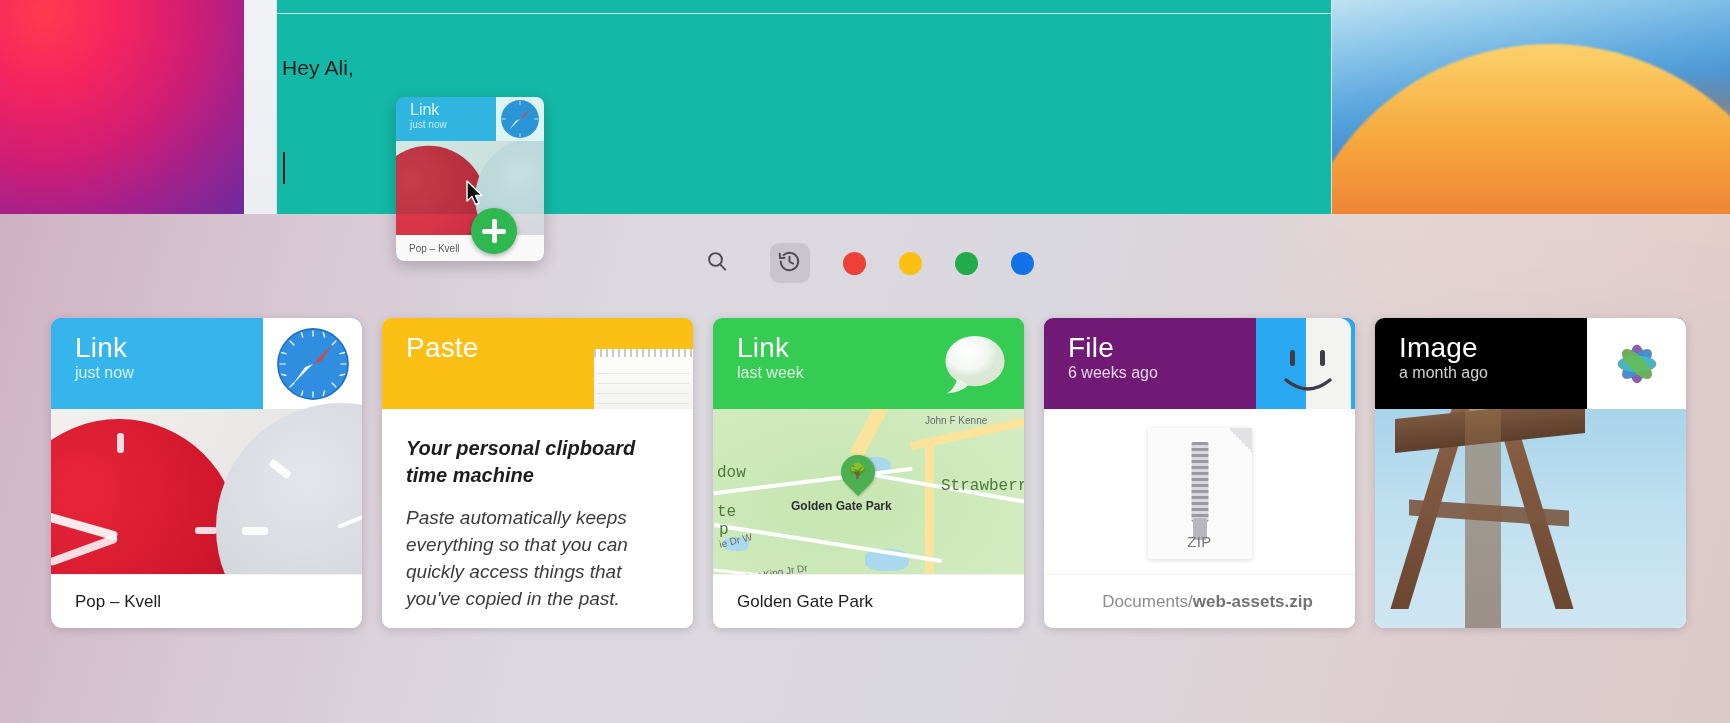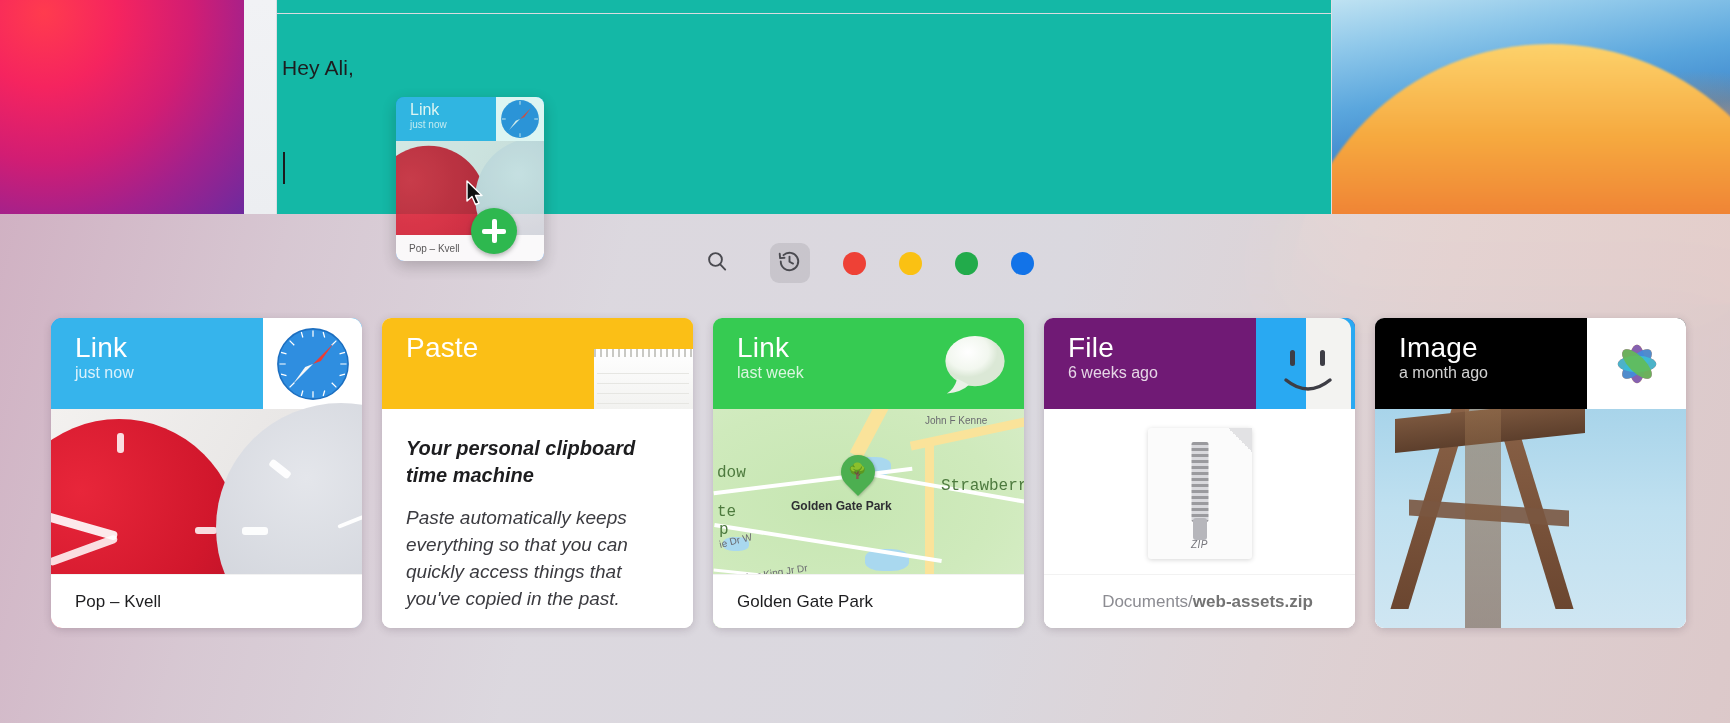--- a/index.html
+++ b/index.html
@@ -160,21 +160,21 @@
   .zip-doc { position:relative; width:104px; height:131px; background:#fbfbfb; border-radius:3px;
     box-shadow:0 1px 5px rgba(0,0,0,.16); }
   .zip-fold { position:absolute; right:0; top:0; width:24px; height:24px;
     background:linear-gradient(225deg,#e2e2e4 0 50%, transparent 50%); }
   .zip-teeth { position:absolute; left:50%; top:14px; transform:translateX(-50%);
     width:17px; height:80px; background:repeating-linear-gradient(180deg,#9a9a9e 0 3px,#d9d9dd 3px 6px);
     border-radius:2px; }
   .zip-pull { position:absolute; left:50%; top:90px; transform:translateX(-50%);
     width:14px; height:22px; background:#b6b6bb; border-radius:3px; }
   .zip-text { position:absolute; left:0; right:0; bottom:9px; text-align:center;
-    font-size:10px; color:#76767c; letter-spacing:.4px;font-style:italic; }
+    font-size:15px; color:#76767c; letter-spacing:.4px; }
 
   
   .eiffel { position:absolute; inset:0;
     background:linear-gradient(180deg,#a8d4ea 0%,#bfe0f0 45%,#cfe6f2 100%); overflow:hidden; }
   .eiffel-leg { position:absolute; background:#6e4a33; }
 
   
   #drag-card {
     position:absolute; left:396px; top:97px; width:148px; height:164px;
     border-radius:8px; overflow:hidden; opacity:.85;

